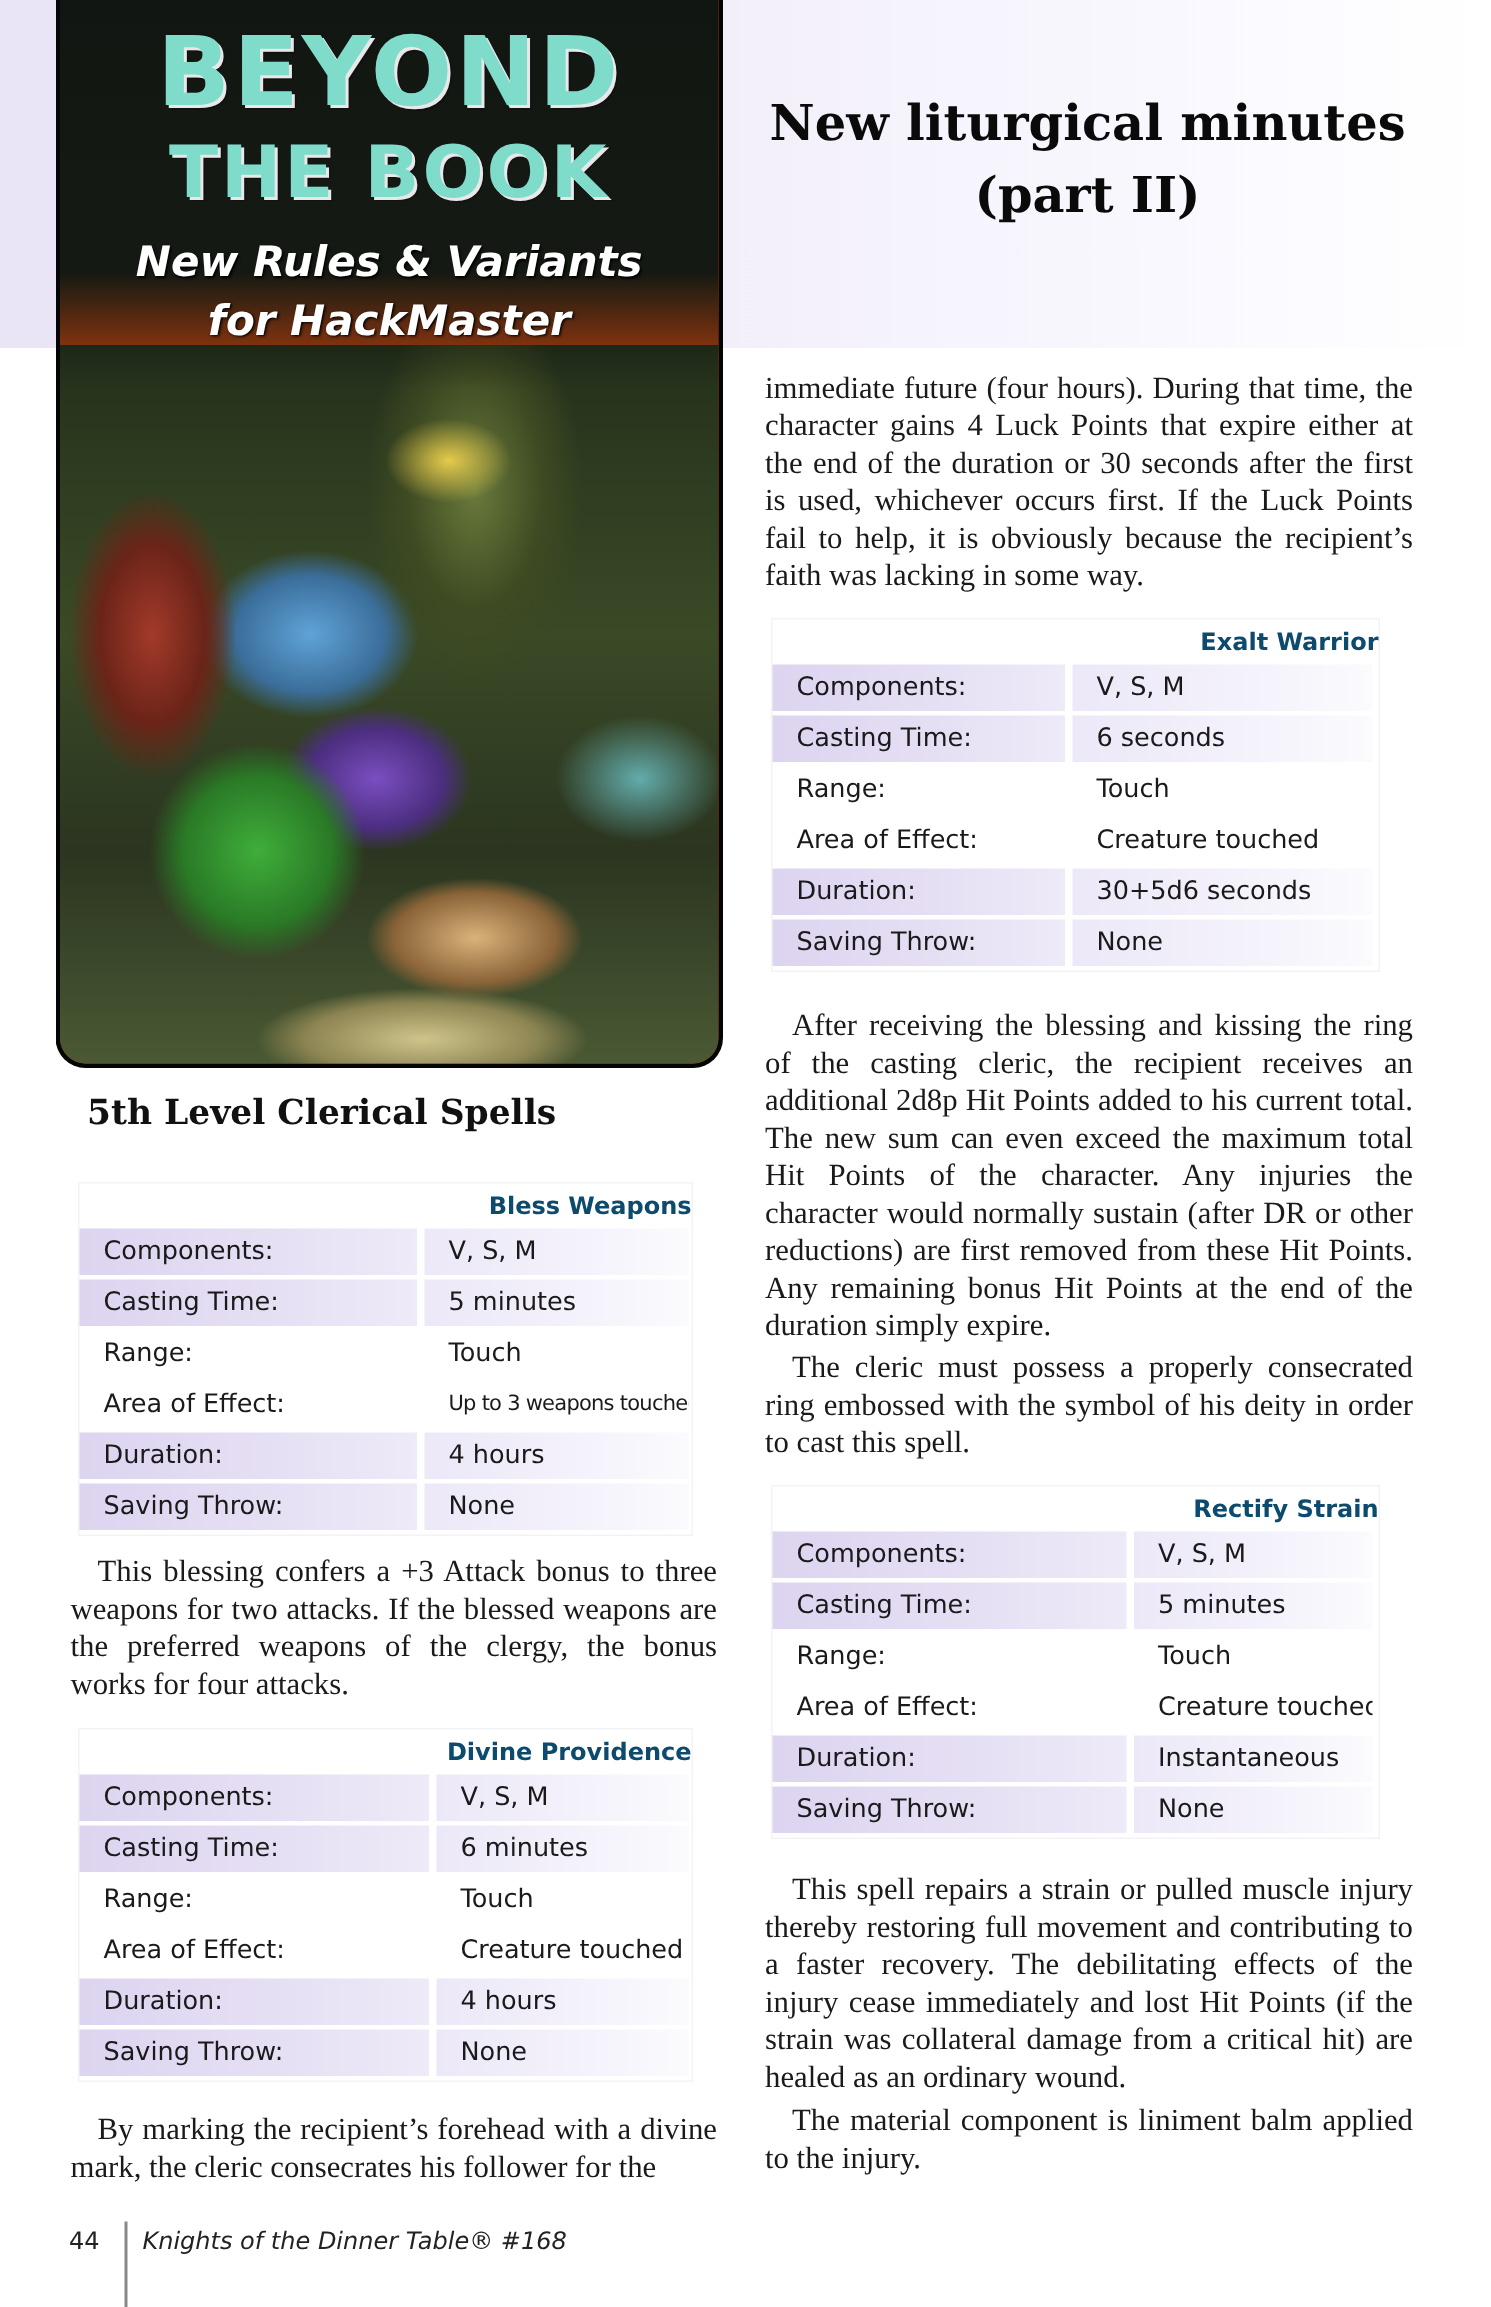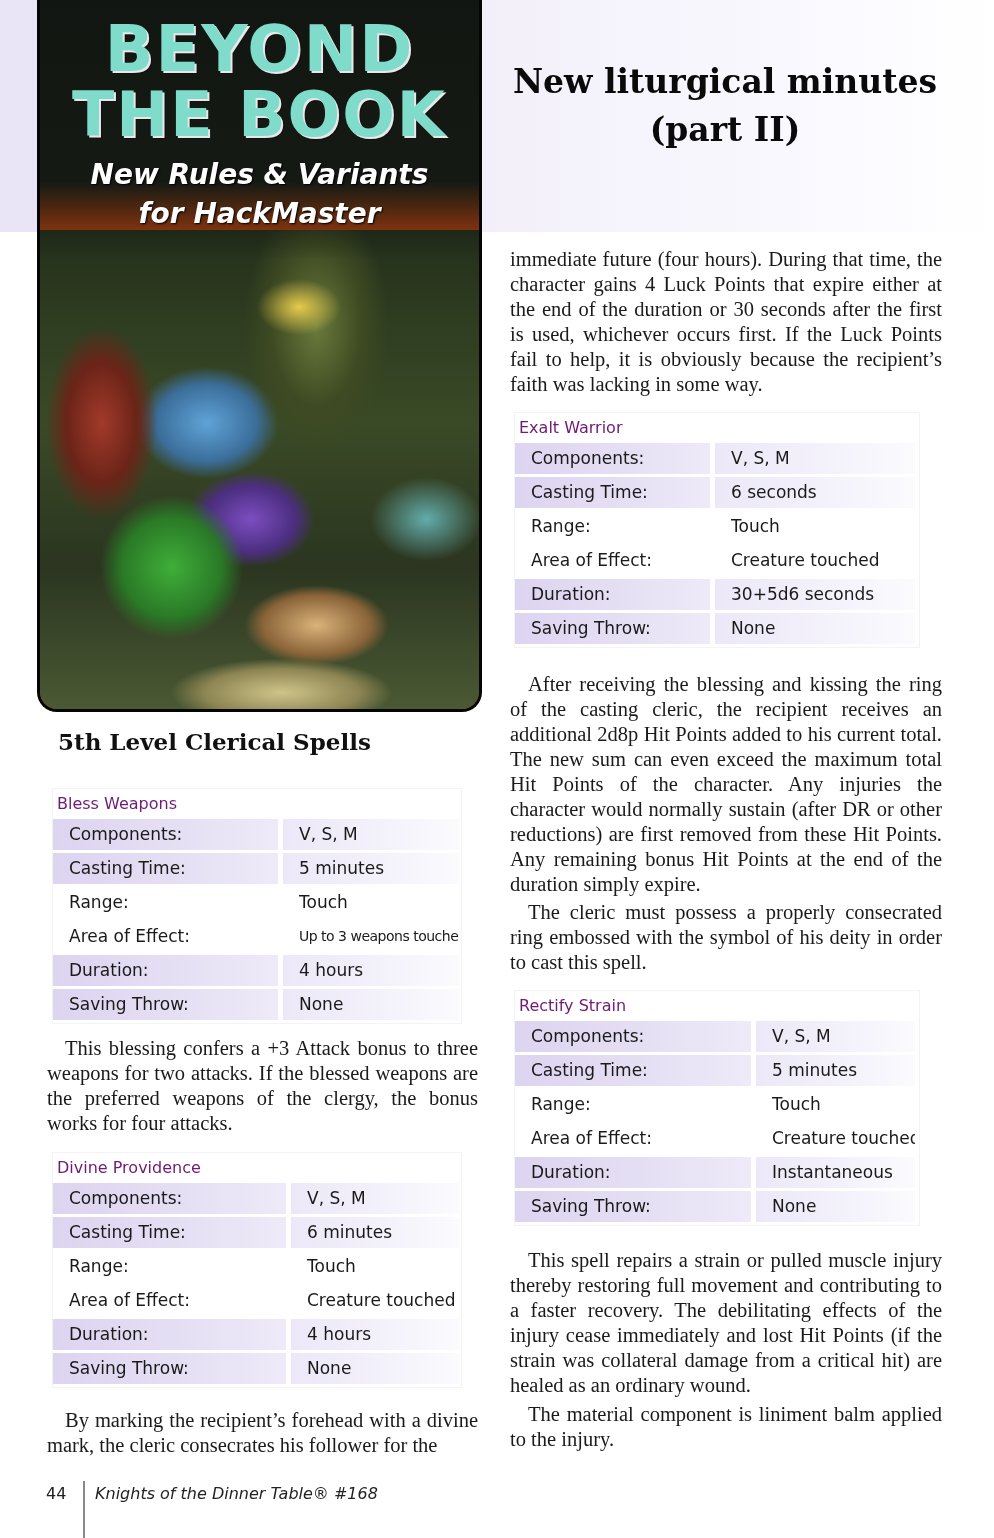--- a/index.html
+++ b/index.html
@@ -39,21 +39,21 @@
     position: absolute; left: 0; top: 0; width: 100%; height: 260px;
     background: linear-gradient(180deg, #121612 0%, #141a13 70%, rgba(20,26,19,0) 100%);
   }
   .cover-title {
     position: absolute; left: 0; width: 100%; text-align: center;
     font-family: "DejaVu Sans", sans-serif; font-weight: bold;
     color: #7fdccb; letter-spacing: 2px;
     text-shadow: 2px 2px 0 #e8e8e8, 3px 3px 0 #111;
   }
   .cover-title.l1 { top: 14px; font-size: 64px; line-height: 70px; }
-  .cover-title.l2 { top: 80px; font-size: 62px; line-height: 70px; }
+  .cover-title.l2 { top: 80px; font-size: 48px; line-height: 70px; }
   .cover-sub {
     position: absolute; left: 0; width: 100%; text-align: center;
     font-family: "DejaVu Sans", sans-serif; font-weight: bold; font-style: italic;
     color: #ffffff; font-size: 28px; line-height: 38px;
     text-shadow: 1px 1px 2px #000;
   }
   .cover-sub.s1 { top: 156px; }
   .cover-sub.s2 { top: 195px; }
 
   .page-title {
@@ -68,22 +68,22 @@
     font-family: "DejaVu Serif", serif; font-weight: bold;
     font-size: 23px; color: #111;
   }
 
   .spell {
     position: absolute;
     font-family: "DejaVu Sans", sans-serif;
     border: 1px solid #f3f3f6;
   }
   .spell .name {
-    font-weight: normal; font-size: 16px; color: #701a75;
-    height: 30px; line-height: 30px; padding-left: 4px;
+    font-weight: bold; font-size: 16px; color: #0c4a6e;
+    height: 30px; line-height: 30px; padding-left: 4px; text-align: right;
   }
   .spell .row {
     display: flex; height: 31px; margin-bottom: 3px;
     font-size: 17px; color: #1a1a1a;
   }
   .spell .row .lbl, .spell .row .val {
     line-height: 31px; padding-left: 16px; box-sizing: border-box;
     white-space: nowrap; overflow: hidden;
   }
   .spell .row .lbl { margin-right: 5px; }

